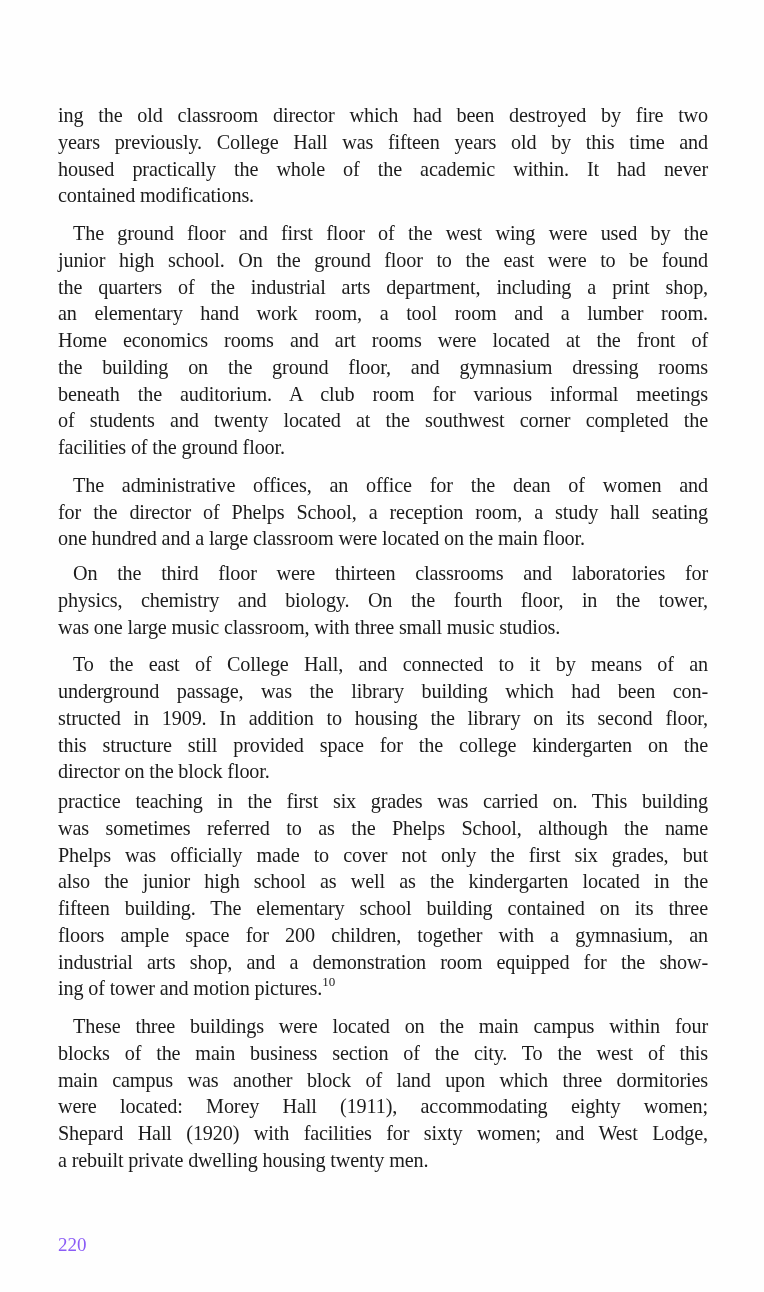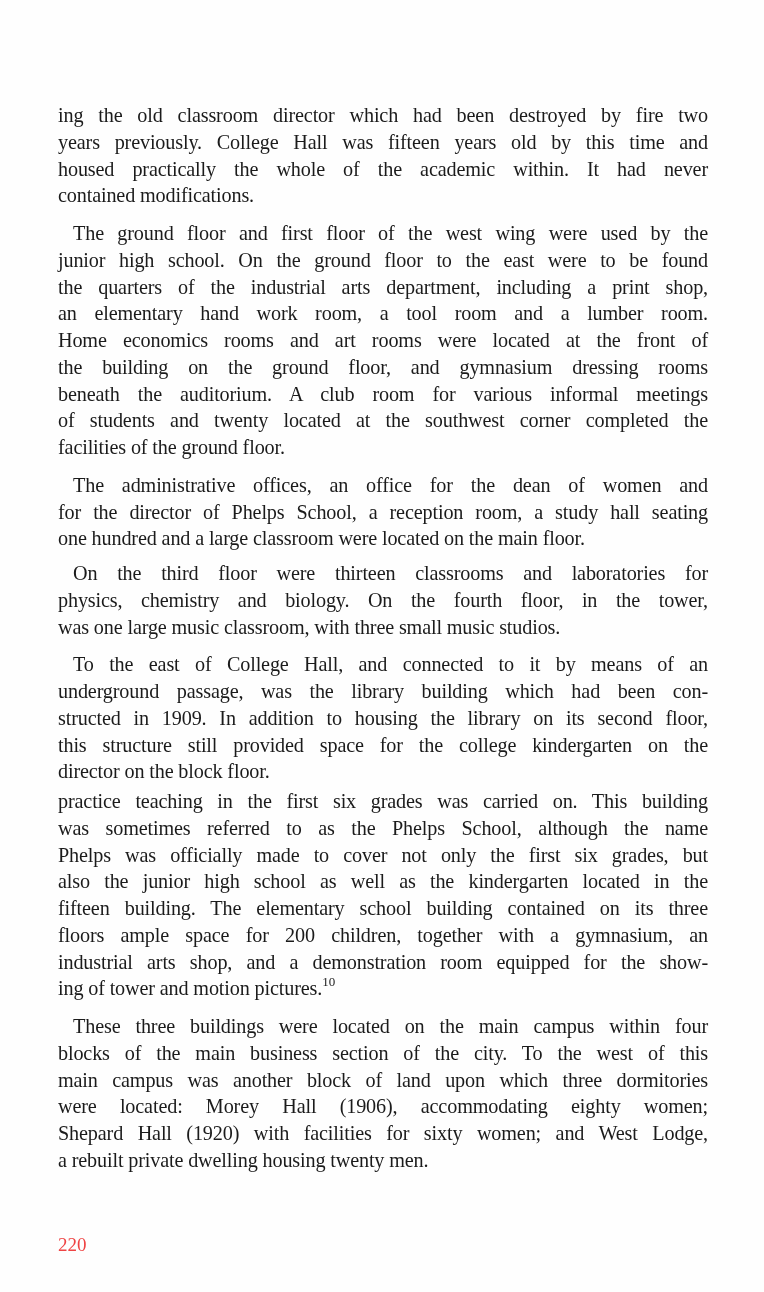--- a/index.html
+++ b/index.html
@@ -54,21 +54,21 @@
       vertical-align: 9px;
       line-height: 0;
       letter-spacing: 0;
     }
     .page-number {
       position: absolute;
       left: 58px;
       top: 1234px;
       font-family: "Liberation Serif", "DejaVu Serif", serif;
       font-size: 19px;
-      color: #ef4444;
+      color: #8b5cf6;
     }
   </style>
 </head>
 <body>
 
 <div class="page">
   <div class="text-block" id="text-block">
       <div>
         <span class="line"><span>ing the old classroom director which had been destroyed by fire two</span></span>
         <span class="line"><span>years previously. College Hall was fifteen years old by this time and</span></span>
@@ -115,19 +115,19 @@
         <span class="line"><span>fifteen building. The elementary school building contained on its three</span></span>
         <span class="line"><span>floors ample space for 200 children, together with a gymnasium, an</span></span>
         <span class="line"><span>industrial arts shop, and a demonstration room equipped for the show-</span></span>
         <span class="line last"><span>ing of tower and motion pictures.</span><sup class="fnref">10</sup></span>
       </div>
       <div>
         <span class="para-gap"></span>
         <span class="line first"><span>These three buildings were located on the main campus within four</span></span>
         <span class="line"><span>blocks of the main business section of the city. To the west of this</span></span>
         <span class="line"><span>main campus was another block of land upon which three dormitories</span></span>
-        <span class="line"><span>were located: Morey Hall (1906), accommodating eighty women;</span></span>
+        <span class="line"><span>were located: Morey Hall (1911), accommodating eighty women;</span></span>
         <span class="line"><span>Shepard Hall (1920) with facilities for sixty women; and West Lodge,</span></span>
         <span class="line last"><span>a rebuilt private dwelling housing twenty men.</span></span>
       </div>
     </div>
   <div class="page-number">220</div>
 </div>
 
 </body></html>

